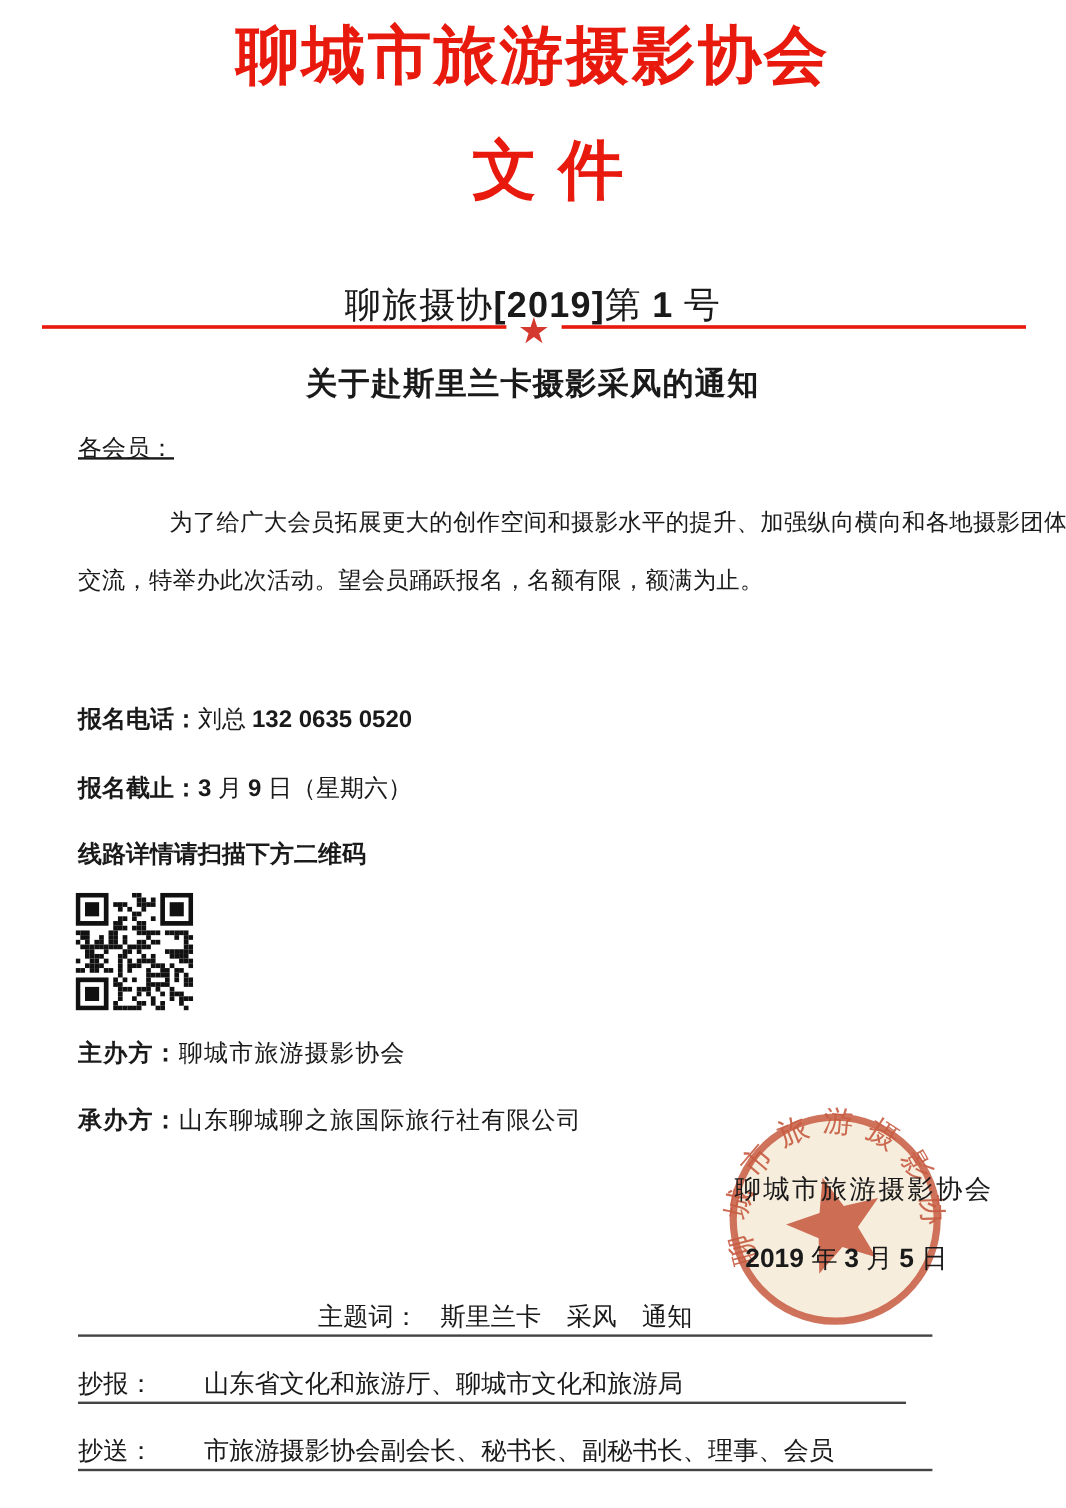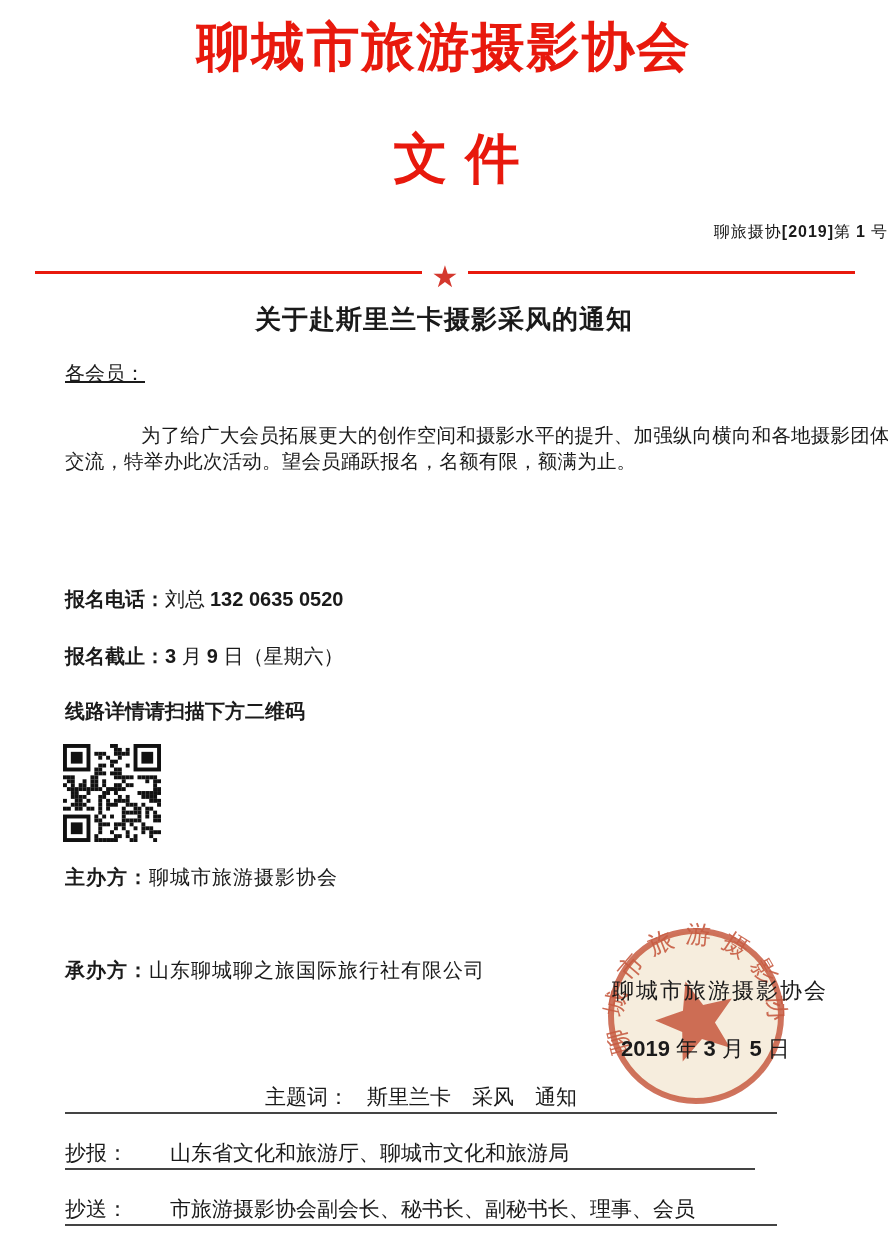--- a/index.html
+++ b/index.html
@@ -6,39 +6,39 @@
     --red:#e8190d; --star-red:#d4382e; --stamp-red:#c75b41; --stamp-fill:#f5ebda;
     --underline:#444444; --text:#1a1a1a;
   }
   html,body{margin:0;padding:0;background:#ffffff;}
   .page{position:relative;width:888px;height:1257px;background:#fff;overflow:hidden;
         font-family:"Liberation Serif","DejaVu Serif",serif;color:var(--text);}
   .abs{position:absolute;}
   .center{left:0;right:0;text-align:center;}
 
   .org-title{top:18px;font-size:53px;font-weight:bold;color:var(--red);letter-spacing:2px;line-height:1.1;}
-  .doc-type{top:130px;font-size:54px;font-weight:bold;color:var(--red);letter-spacing:18px;text-indent:18px;line-height:1.1;padding-left:25px;}
-  .doc-number{top:222px;font-size:16px;letter-spacing:1px;text-align:right;}
+  .doc-type{top:113px;font-size:54px;font-weight:bold;color:var(--red);letter-spacing:18px;text-indent:18px;line-height:1.1;padding-left:25px;}
+  .doc-number{top:234px;font-size:30px;letter-spacing:1px;}
 
   .red-rule{top:254px;left:35px;width:820px;height:36px;display:flex;align-items:center;}
   .red-rule .seg{flex:1;height:3px;background:var(--red);}
   .red-rule .star{color:var(--star-red);font-size:30px;line-height:1;margin:0 10px;transform:translateY(5px);}
 
   .subject-title{top:302px;font-size:26px;font-weight:bold;
                  font-family:"Liberation Sans","DejaVu Sans",sans-serif;letter-spacing:1px;}
 
   .salutation{left:65px;top:360px;font-size:20px;text-decoration:underline;}
   .para-line{font-size:19.5px;letter-spacing:0.2px;white-space:nowrap;}
   .para-1{left:102px;top:422px;margin-left:39px;}
-  .para-2{left:65px;top:448px;}
+  .para-2{left:65px;top:470px;}
 
   .info-line{left:65px;font-size:20px;white-space:nowrap;}
   .il-0{top:528px;} .il-1{top:586px;} .il-2{top:643px;} .il-3{top:698px;}
   .host-line{left:65px;top:864px;font-size:20px;letter-spacing:1px;}
-  .organizer-line{left:65px;top:920px;font-size:20px;letter-spacing:1px;margin-top:37px;}
+  .organizer-line{left:65px;top:920px;font-size:20px;letter-spacing:1px;}
 
   .b{font-family:"Liberation Sans","DejaVu Sans",sans-serif;font-weight:bold;}
   .r{font-family:"Liberation Serif","DejaVu Serif",serif;font-weight:normal;}
 
   .qr{left:63px;top:744px;width:98px;height:98px;}
 
   .stamp{left:604px;top:924px;width:184px;height:184px;transform:rotate(-10deg);z-index:1;}
   .sig-org{left:612px;top:976px;font-size:22px;letter-spacing:2px;z-index:2;}
   .sig-date{left:621px;top:1034px;font-size:22px;z-index:2;}
 

